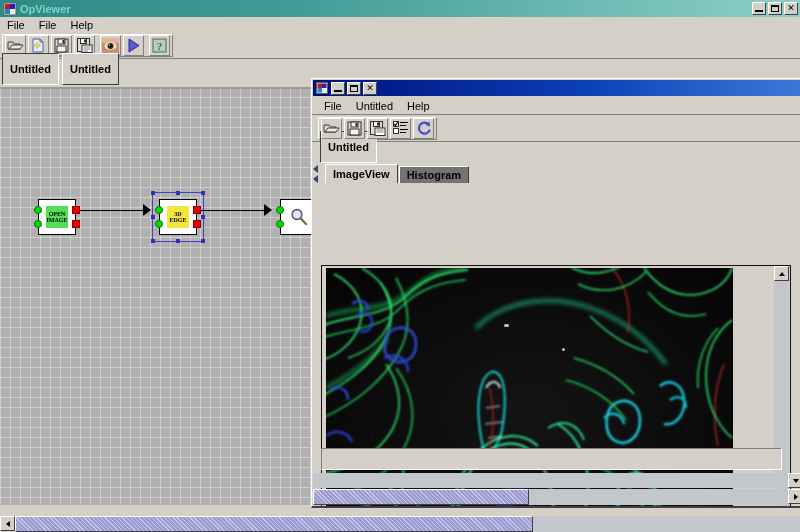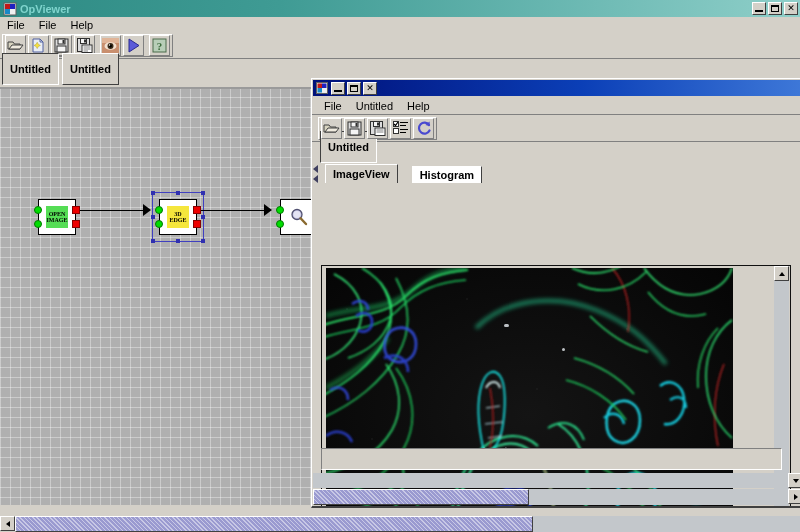--- a/index.html
+++ b/index.html
@@ -162,29 +162,29 @@
   }
   .iv-title-icon { width: 12px; height: 12px; margin: 0 3px; position: relative; flex:0 0 auto;}
   .iv-menubar { height: 17px; display: flex; align-items: center; padding-left: 5px;
                 border-bottom: 1px solid #808080; }
   .iv-toolbar { height: 26px; display: flex; align-items: center; padding-left: 4px;
                 border-bottom: 1px solid #808080; }
   .iv-doctabs { height: 21px; display: flex; align-items: flex-end; padding-left: 8px; }
   .iv-tabs { height: 20px; display: flex; align-items: flex-end; padding-left: 13px;
              position: relative; }
   .ivtab {
-    height: 17px; padding: 0 7px; margin-right: 14px;
+    height: 17px; padding: 0 7px; margin-right: 1px;
     font-size: 11px; font-weight: bold; color: #000;
     display: flex; align-items: center; box-sizing: border-box;
     background: #d4d0c8;
     border-top: 1px solid #ffffff; border-left: 1px solid #ffffff;
     border-right: 1px solid #404040;
   }
   .ivtab.active { height: 19px; background: #d4d0c8; }
-  .ivtab.inactive { background: #ffffff; }
+  .ivtab.inactive { background: #737373; }
   .tab-scroll-arrows {
     position: absolute; left: 1px; bottom: 0px; width: 10px; height: 19px;
     display: flex; flex-direction: column; justify-content: center; gap:2px;
   }
   .tsa { width: 0; height: 0; border-top: 4px solid transparent;
          border-bottom: 4px solid transparent; border-right: 5px solid #404060; }
   .iv-imgwrap {
     position: absolute; left: 9px; top: 186px;
     width: 470px; height: 312px;
     border: 1px solid #101010;

